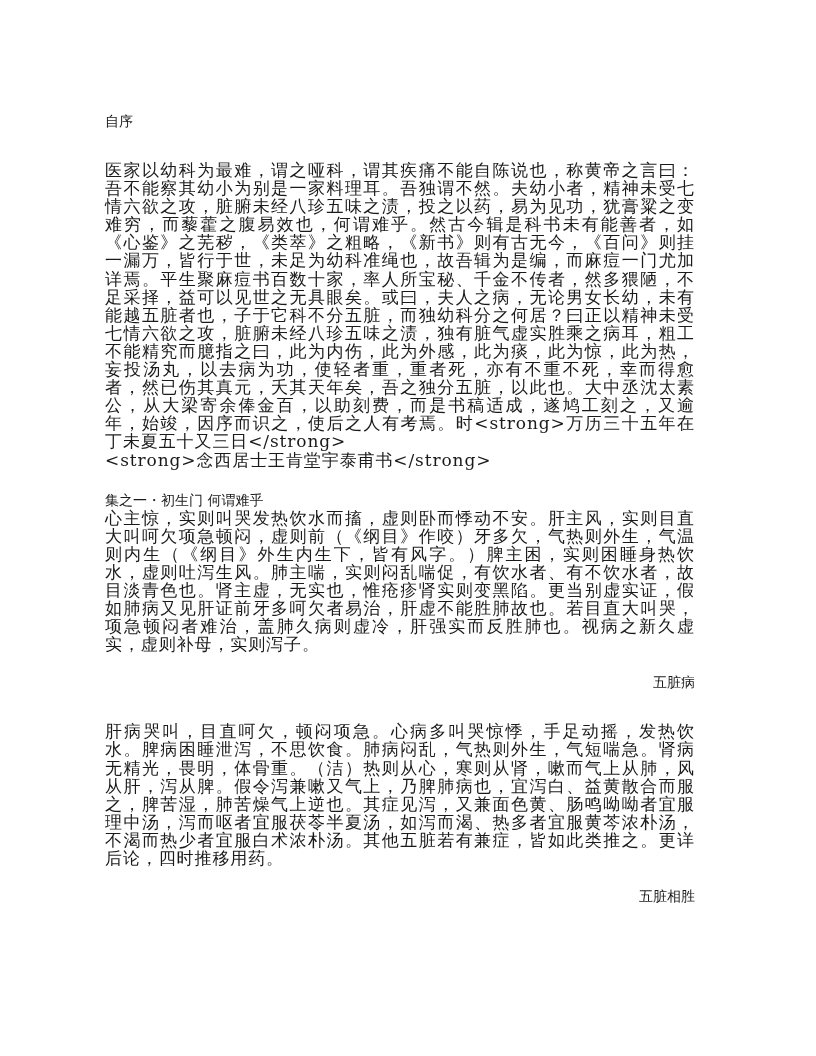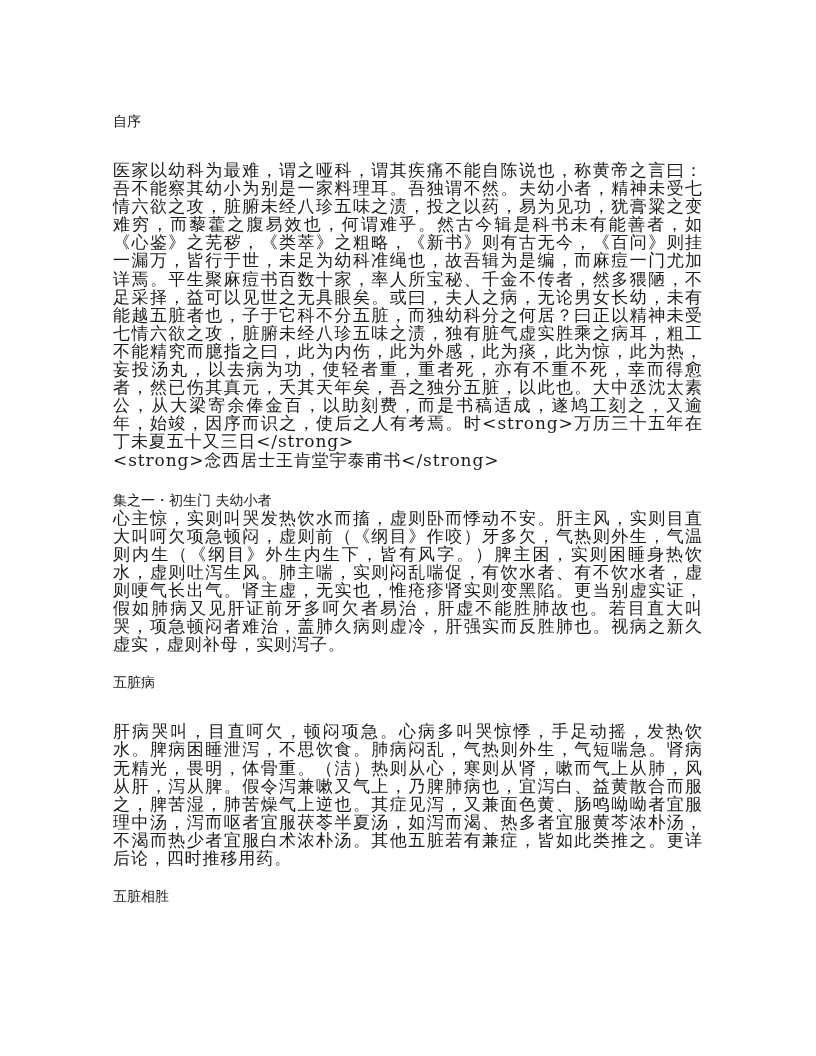--- a/index.html
+++ b/index.html
@@ -1,42 +1,42 @@
 <!DOCTYPE html>
 <html><head>
 <meta charset="utf-8">
 <style>
   html, body { margin: 0; padding: 0; background: #ffffff; }
   body {
     width: 816px; height: 1056px; overflow: hidden; position: relative;
     font-family: "DejaVu Serif", "Liberation Serif", serif;
     color: #1a1a1a;
   }
-  .page { position: absolute; left: 113px; top: 112px; width: 590px; }
+  .page { position: absolute; left: 105px; top: 112px; width: 590px; }
   .heading { font-size: 14px; line-height: 18px; margin: 0; }
   .para {
     font-size: 17px; line-height: 18.1px; margin: 0;
     text-align: justify; text-justify: inter-character; letter-spacing: 0.9px;
     word-break: break-all;
   }
   .h-preface { margin-bottom: 31px; }
   .p-preface { margin-bottom: 22px; }
   .h-section { margin-bottom: 0; }
   .h-sub { margin-bottom: 31px; }
   .p-body { margin-bottom: 20px; }
-  .h-wuzang { margin-bottom: 31px; }
+  .h-wuzang { margin-bottom: 31px; text-align: right; }
 </style>
 </head>
 <body>
 
 <div class="page">
   <p class="heading h-preface">自序</p>
   <p class="para">医家以幼科为最难，谓之哑科，谓其疾痛不能自陈说也，称黄帝之言曰：吾不能察其幼小为别是一家料理耳。吾独谓不然。夫幼小者，精神未受七情六欲之攻，脏腑未经八珍五味之渍，投之以药，易为见功，犹膏粱之变难穷，而藜藿之腹易效也，何谓难乎。然古今辑是科书未有能善者，如《心鉴》之芜秽，《类萃》之粗略，《新书》则有古无今，《百问》则挂一漏万，皆行于世，未足为幼科准绳也，故吾辑为是编，而麻痘一门尤加详焉。平生聚麻痘书百数十家，率人所宝秘、千金不传者，然多猥陋，不足采择，益可以见世之无具眼矣。或曰，夫人之病，无论男女长幼，未有能越五脏者也，子于它科不分五脏，而独幼科分之何居？曰正以精神未受七情六欲之攻，脏腑未经八珍五味之渍，独有脏气虚实胜乘之病耳，粗工不能精究而臆指之曰，此为内伤，此为外感，此为痰，此为惊，此为热，妄投汤丸，以去病为功，使轻者重，重者死，亦有不重不死，幸而得愈者，然已伤其真元，夭其天年矣，吾之独分五脏，以此也。大中丞沈太素公，从大梁寄余俸金百，以助刻费，而是书稿适成，遂鸠工刻之，又逾年，始竣，因序而识之，使后之人有考焉。时&lt;strong&gt;万历三十五年在丁未夏五十又三日&lt;/strong&gt;</p>
   <p class="para p-preface">&lt;strong&gt;念西居士王肯堂宇泰甫书&lt;/strong&gt;</p>
 
-  <p class="heading h-section">集之一・初生门 夫幼小者</p>
-  <p class="para p-body">心主惊，实则叫哭发热饮水而搐，虚则卧而悸动不安。肝主风，实则目直大叫呵欠项急顿闷，虚则前（《纲目》作咬）牙多欠，气热则外生，气温则内生（《纲目》外生内生下，皆有风字。）脾主困，实则困睡身热饮水，虚则吐泻生风。肺主喘，实则闷乱喘促，有饮水者、有不饮水者，虚则哽气长出气。肾主虚，无实也，惟疮疹肾实则变黑陷。更当别虚实证，假如肺病又见肝证前牙多呵欠者易治，肝虚不能胜肺故也。若目直大叫哭，项急顿闷者难治，盖肺久病则虚冷，肝强实而反胜肺也。视病之新久虚实，虚则补母，实则泻子。</p>
+  <p class="heading h-section">集之一・初生门 何谓难乎</p>
+  <p class="para p-body">心主惊，实则叫哭发热饮水而搐，虚则卧而悸动不安。肝主风，实则目直大叫呵欠项急顿闷，虚则前（《纲目》作咬）牙多欠，气热则外生，气温则内生（《纲目》外生内生下，皆有风字。）脾主困，实则困睡身热饮水，虚则吐泻生风。肺主喘，实则闷乱喘促，有饮水者、有不饮水者，故目淡青色也。肾主虚，无实也，惟疮疹肾实则变黑陷。更当别虚实证，假如肺病又见肝证前牙多呵欠者易治，肝虚不能胜肺故也。若目直大叫哭，项急顿闷者难治，盖肺久病则虚冷，肝强实而反胜肺也。视病之新久虚实，虚则补母，实则泻子。</p>
 
   <p class="heading h-wuzang">五脏病</p>
   <p class="para p-body">肝病哭叫，目直呵欠，顿闷项急。心病多叫哭惊悸，手足动摇，发热饮水。脾病困睡泄泻，不思饮食。肺病闷乱，气热则外生，气短喘急。肾病无精光，畏明，体骨重。（洁）热则从心，寒则从肾，嗽而气上从肺，风从肝，泻从脾。假令泻兼嗽又气上，乃脾肺病也，宜泻白、益黄散合而服之，脾苦湿，肺苦燥气上逆也。其症见泻，又兼面色黄、肠鸣呦呦者宜服理中汤，泻而呕者宜服茯苓半夏汤，如泻而渴、热多者宜服黄芩浓朴汤，不渴而热少者宜服白术浓朴汤。其他五脏若有兼症，皆如此类推之。更详后论，四时推移用药。</p>
 
   <p class="heading h-wuzang">五脏相胜</p>
 </div>
 
 </body></html>

